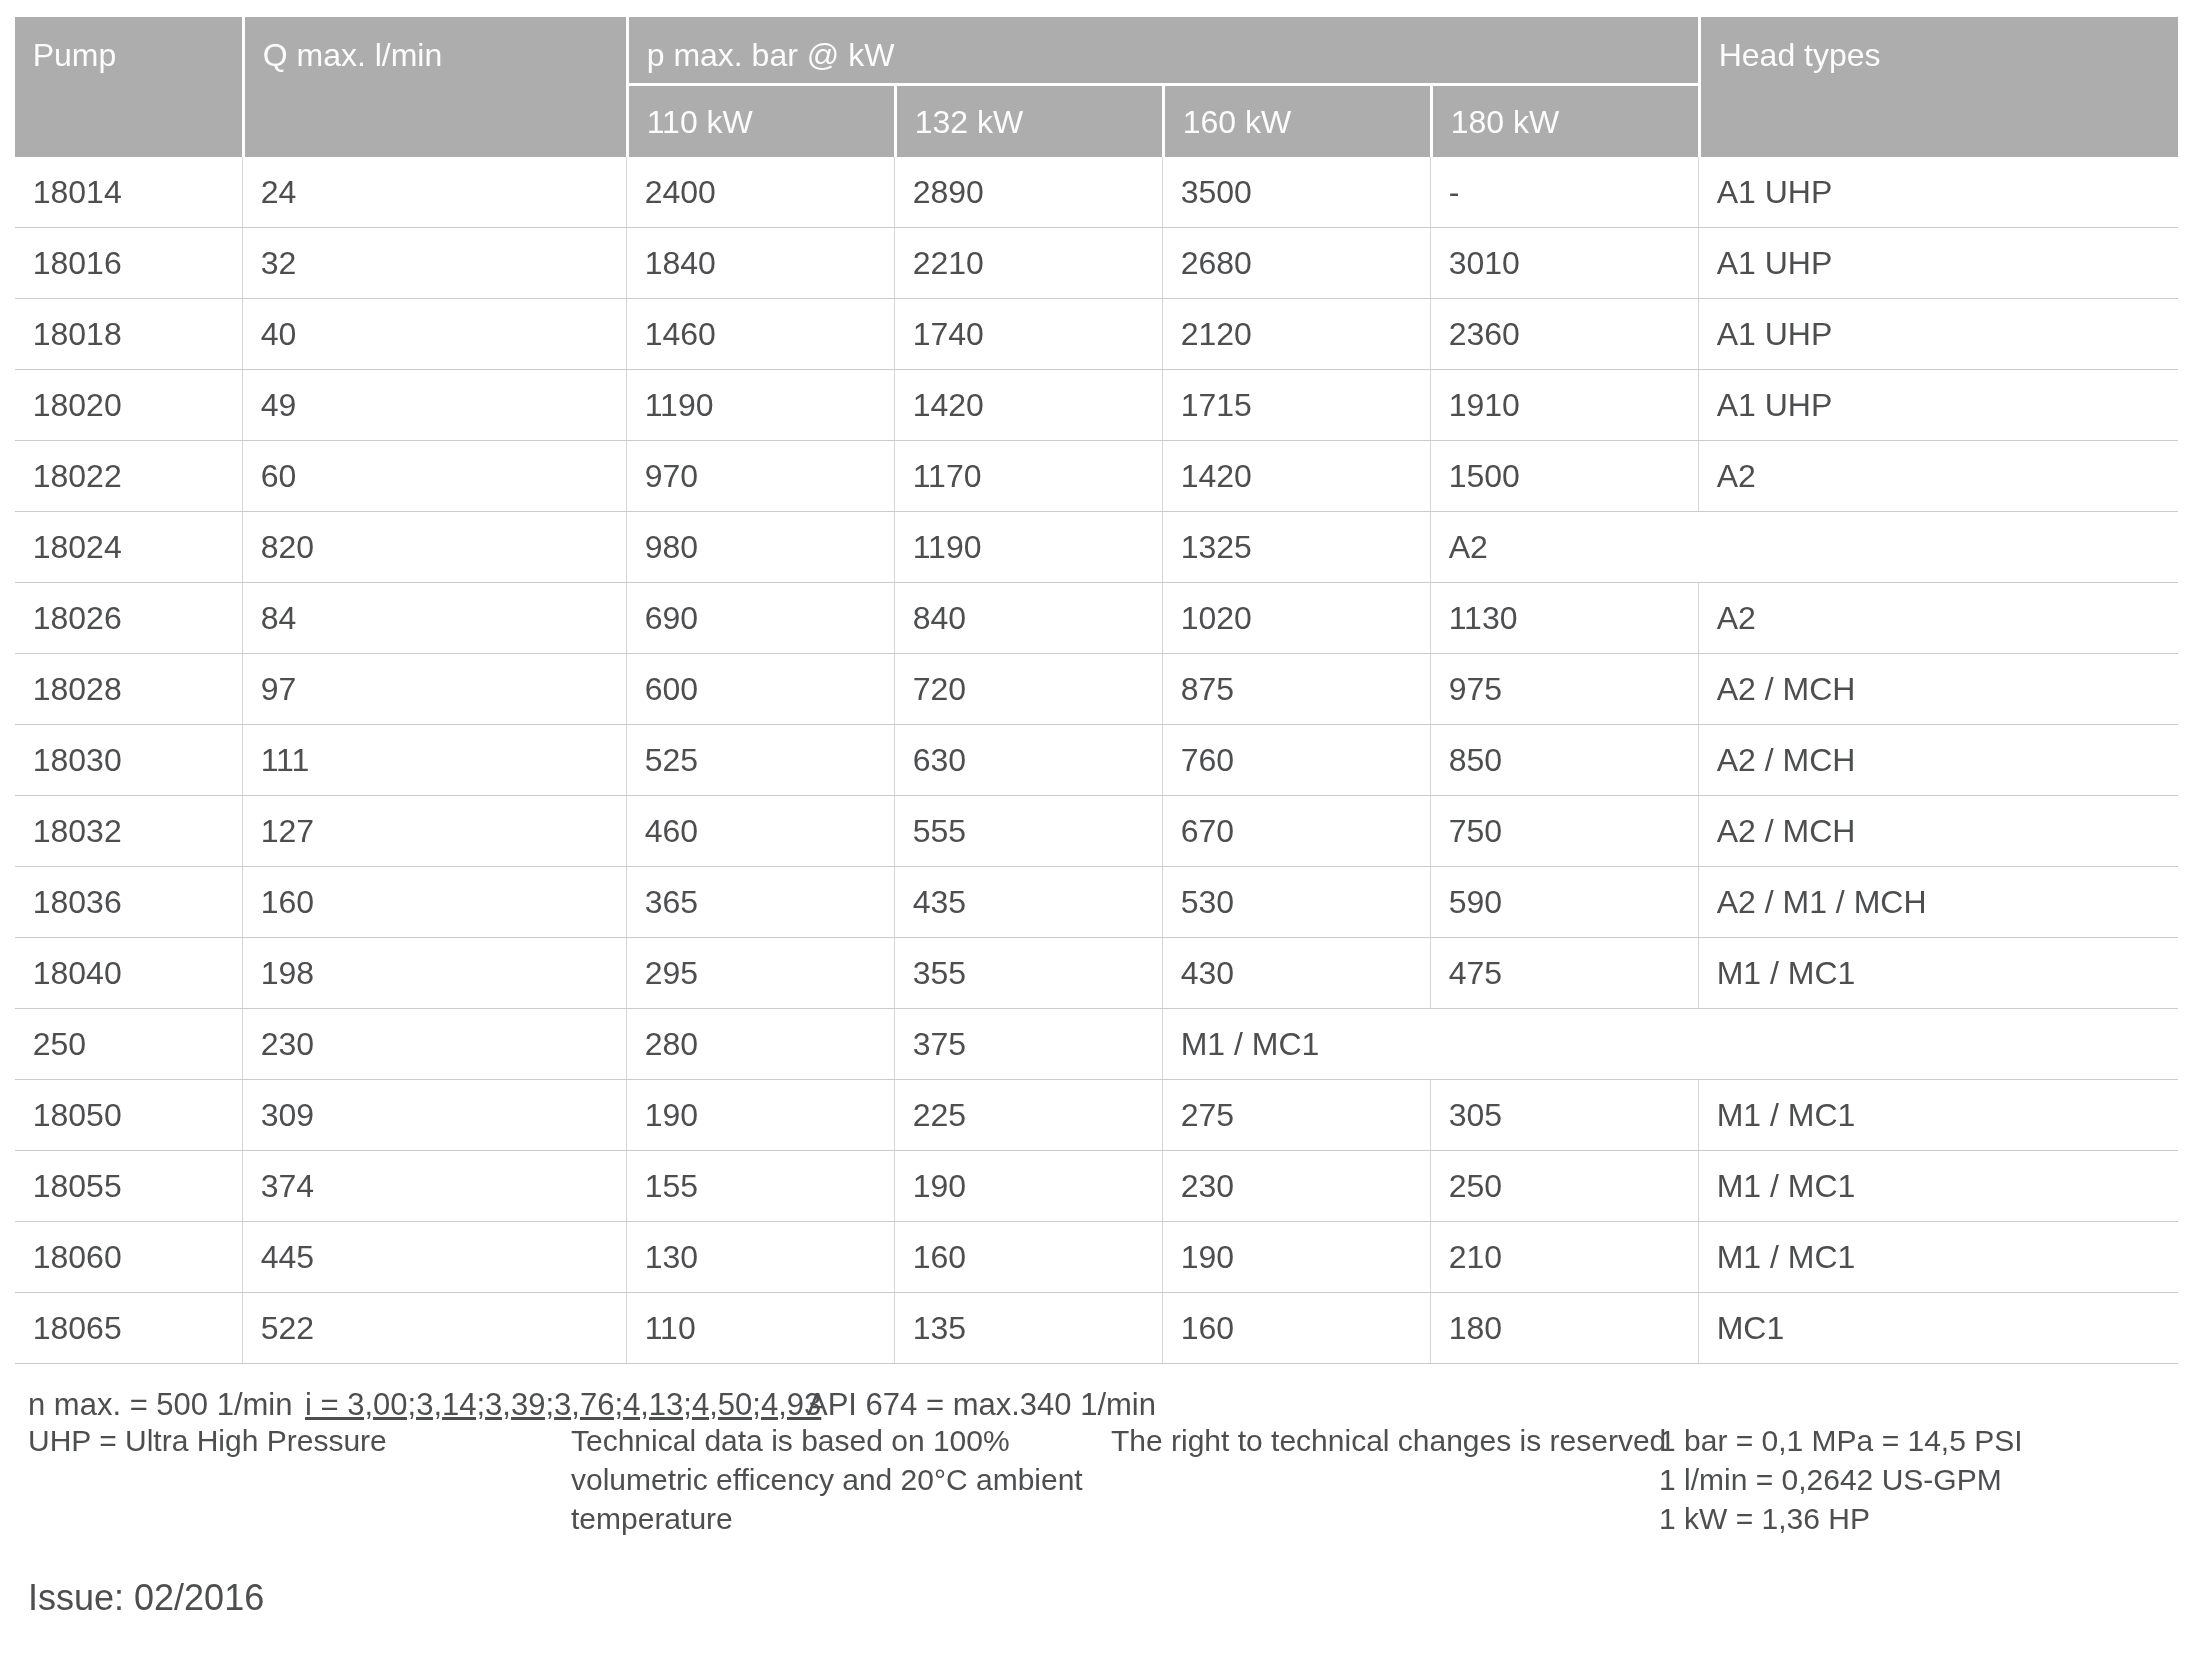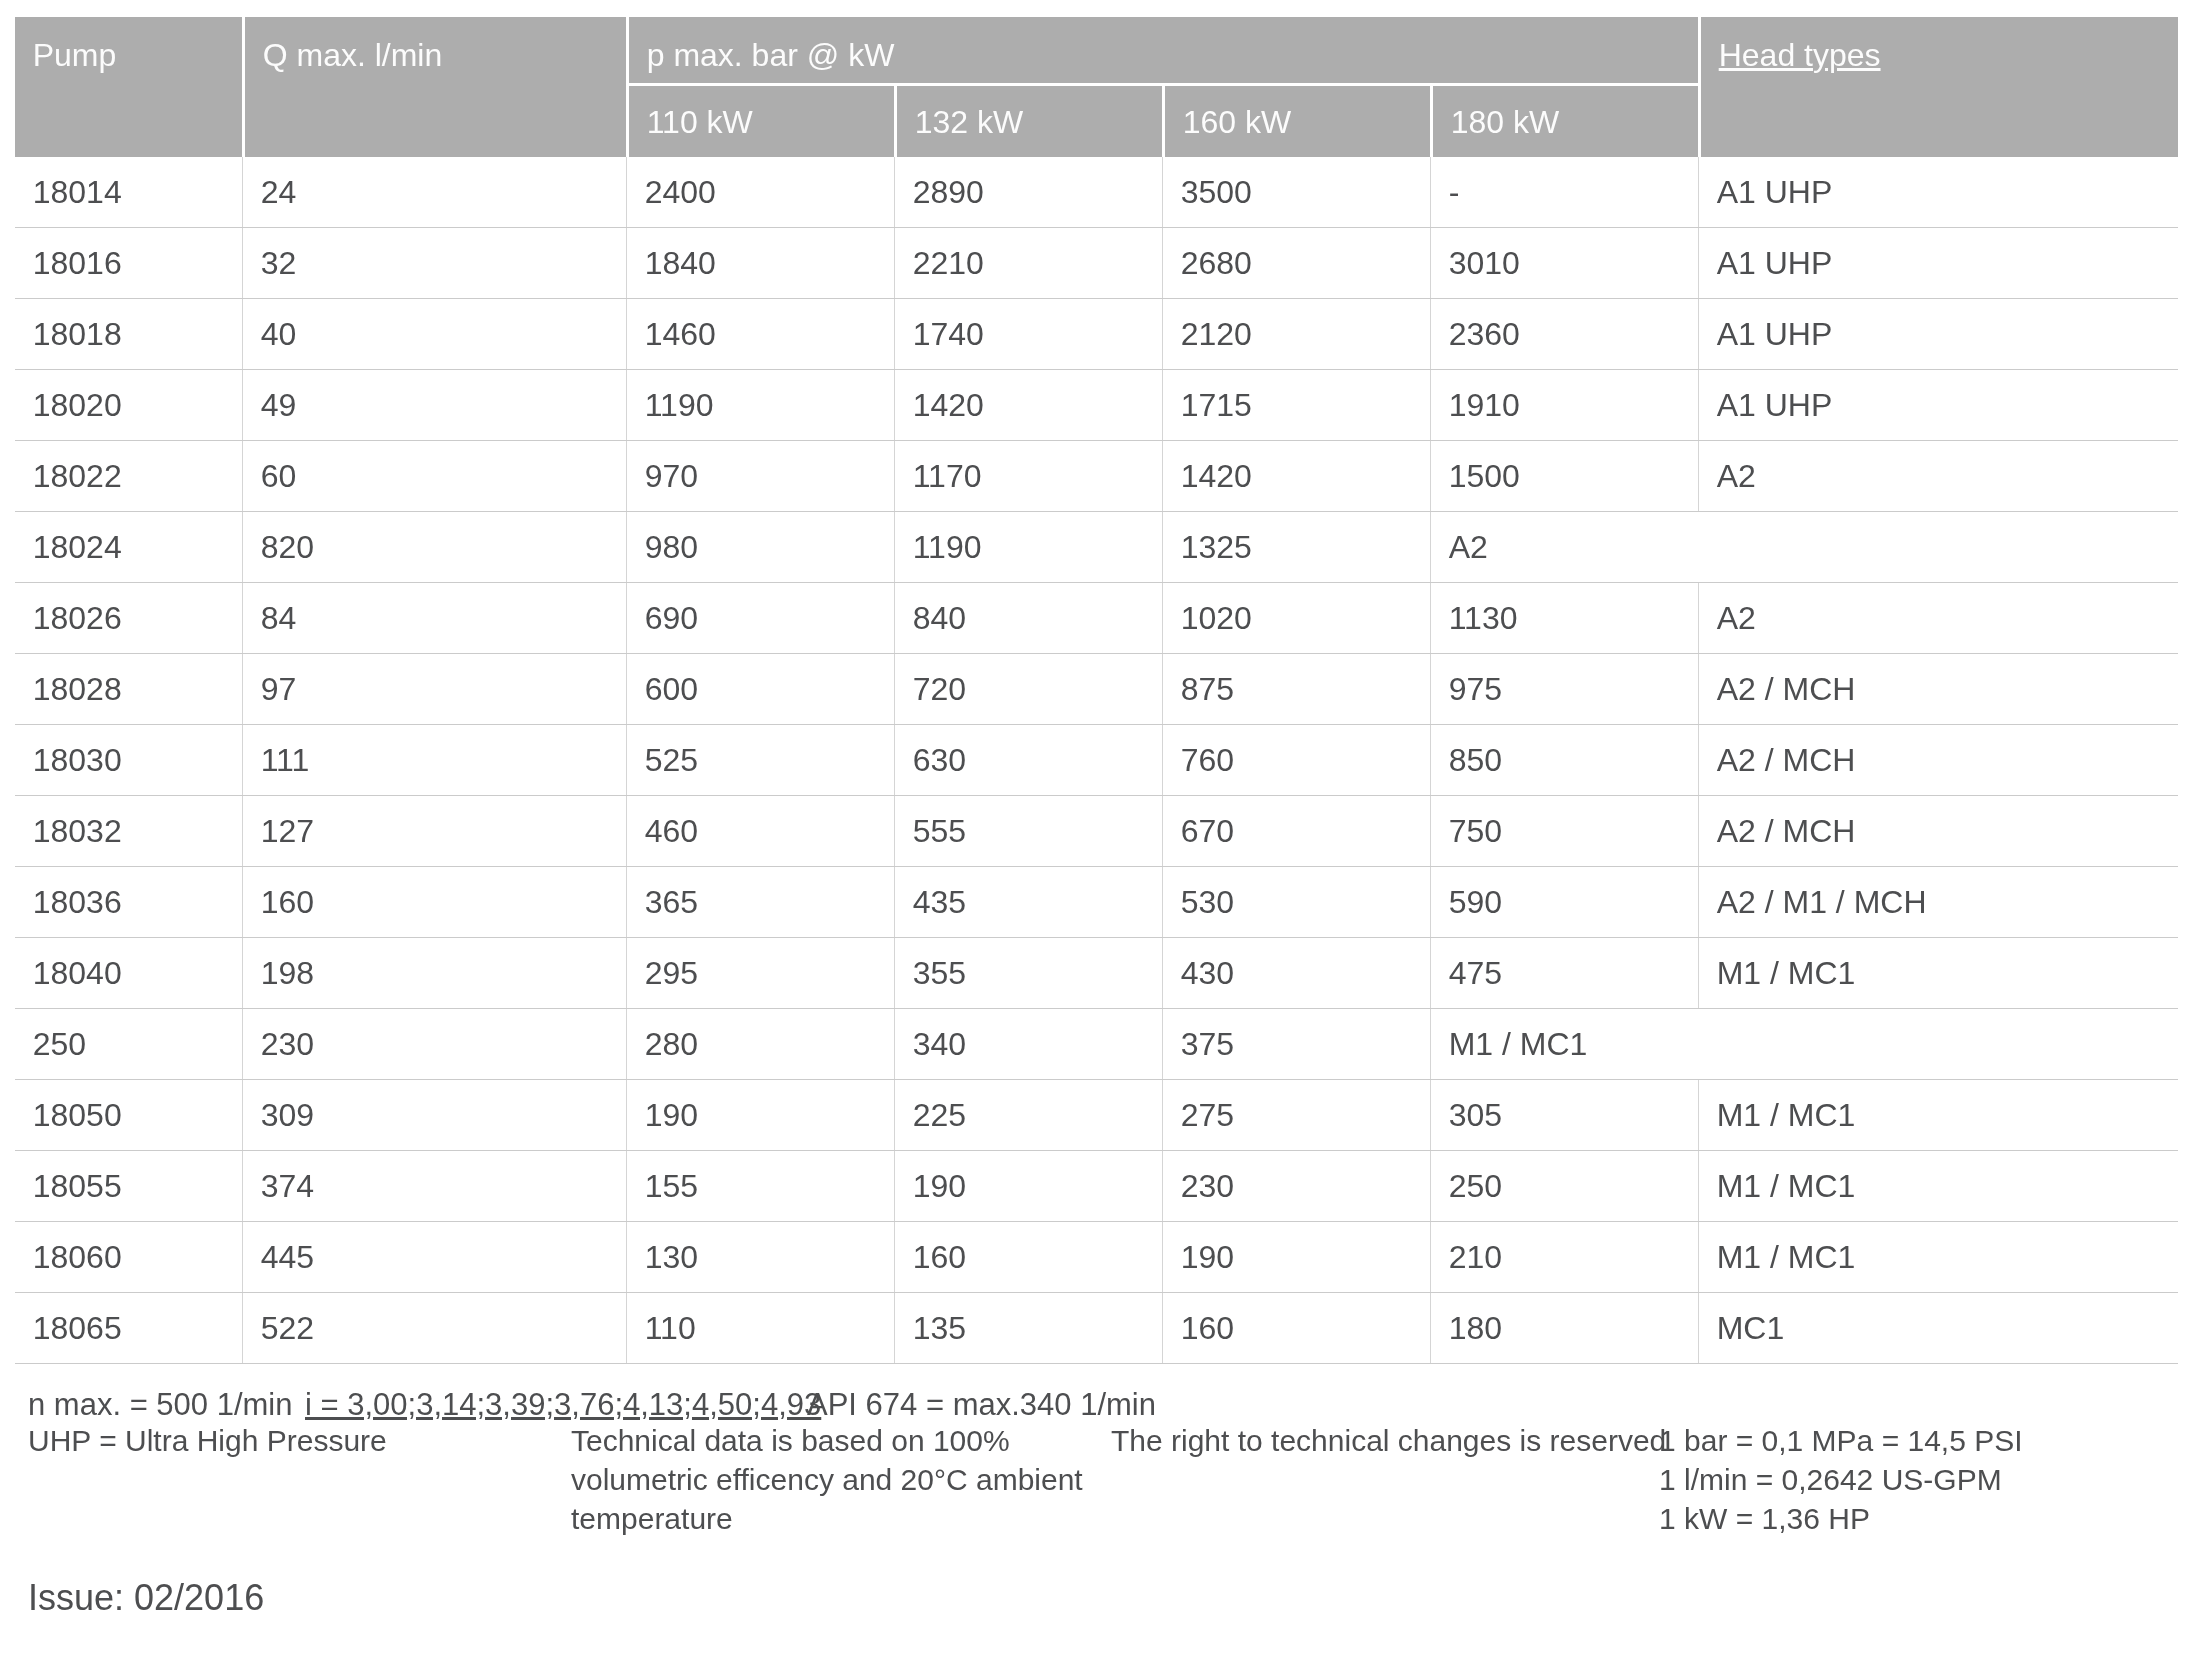--- a/index.html
+++ b/index.html
@@ -23,21 +23,21 @@
   .h-cell{
     background:#adadad;color:#fcfcfc;
     font-size:32px;
     box-sizing:border-box;
     padding:19.6px 0 0 17.7px;
     overflow:hidden;white-space:nowrap;
   }
   .h-pump{grid-column:1;grid-row:1 / span 2;}
   .h-q{grid-column:2;grid-row:1 / span 2;border-left:3.7px solid #fff;}
   .h-pmax{grid-column:3 / span 4;grid-row:1;border-left:3.7px solid #fff;border-bottom:3.7px solid #fff;}
-  .h-head{grid-column:7;grid-row:1 / span 2;border-left:3.7px solid #fff;text-decoration:underline;}
+  .h-head{grid-column:7;grid-row:1 / span 2;border-left:3.7px solid #fff;}
   .h-kw{grid-row:2;padding-top:17.7px;}
   .h-kw110{grid-column:3;border-left:3.7px solid #fff;}
   .h-kw132{grid-column:4;border-left:3.7px solid #fff;}
   .h-kw160{grid-column:5;border-left:3.7px solid #fff;}
   .h-kw180{grid-column:6;border-left:3.7px solid #fff;}
   
   .t-row{
     display:grid;
     grid-template-columns:227px 384px 268px 268px 268px 268px 1fr;
     height:71px;
@@ -196,21 +196,20 @@
         <div class="t-cell">295</div>
         <div class="t-cell">355</div>
         <div class="t-cell">430</div>
         <div class="t-cell">475</div>
         <div class="t-cell">M1 / MC1</div>
       </div>
       <div class="t-row">
         <div class="t-cell">250</div>
         <div class="t-cell">230</div>
         <div class="t-cell">280</div>
-        <div class="t-cell">340</div>
         <div class="t-cell">375</div>
         <div class="t-cell">M1 / MC1</div>
       </div>
       <div class="t-row">
         <div class="t-cell">18050</div>
         <div class="t-cell">309</div>
         <div class="t-cell">190</div>
         <div class="t-cell">225</div>
         <div class="t-cell">275</div>
         <div class="t-cell">305</div>

